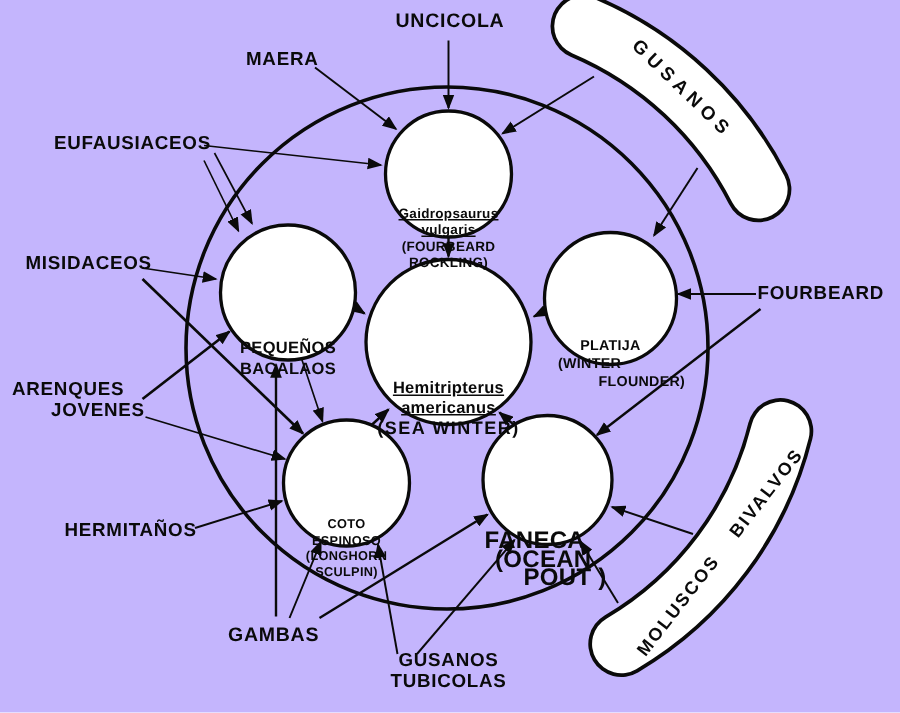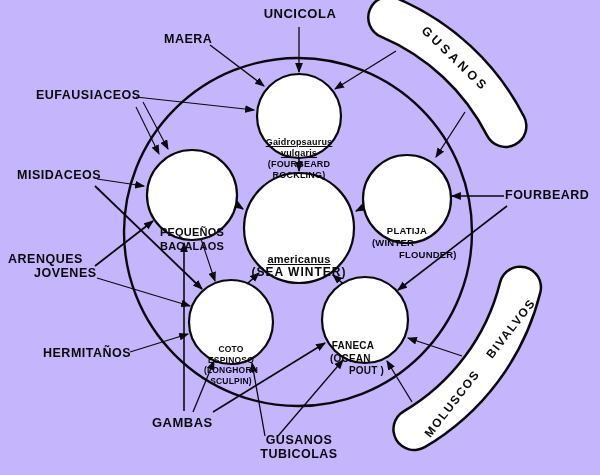--- a/index.html
+++ b/index.html
@@ -90,36 +90,37 @@
     <div>(FOURBEARD</div>
     <div>ROCKLING)</div>
   </div>
 
   <div class="node-text" style="left:147px;top:181px;width:90px;font-size:11px;line-height:14px">
     <div>PEQUEÑOS</div>
     <div>BACALAOS</div>
   </div>
 
   <div class="node-text" style="left:244px;top:209px;width:110px;font-size:11px;line-height:13px">
+    <div class="u">Hemitripterus</div>
     <div class="u">americanus</div>
     <div style="font-size:12px;letter-spacing:1px">(SEA WINTER)</div>
   </div>
 
   <div class="node-text" style="left:367px;top:181px;width:80px;font-size:9.5px;line-height:12px">
     <div>PLATIJA</div>
     <div class="al" style="padding-left:5px">(WINTER</div>
     <div class="al" style="padding-left:32px">FLOUNDER)</div>
   </div>
 
   <div class="node-text" style="left:193px;top:300px;width:76px;font-size:8.5px;line-height:10.5px">
     <div>COTO</div>
     <div>ESPINOSO</div>
     <div>(LONGHORN</div>
     <div>SCULPIN)</div>
   </div>
 
-  <div class="node-text" style="left:323px;top:296px;width:60px;font-size:10px;line-height:12.5px">
+  <div class="node-text" style="left:323px;top:311px;width:60px;font-size:16px;line-height:12.5px">
     <div>FANECA</div>
     <div class="al" style="padding-left:7px">(OCEAN</div>
     <div class="al" style="padding-left:26px">POUT )</div>
   </div>
 
 </div>
 
 </body></html>

